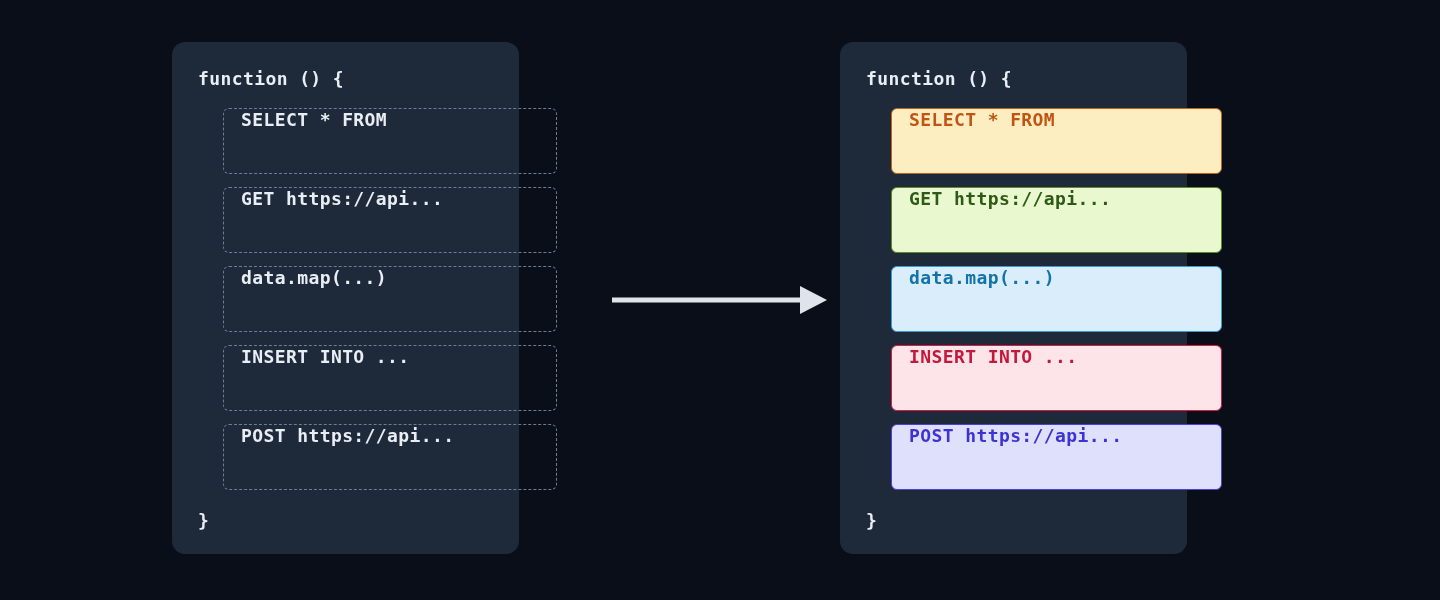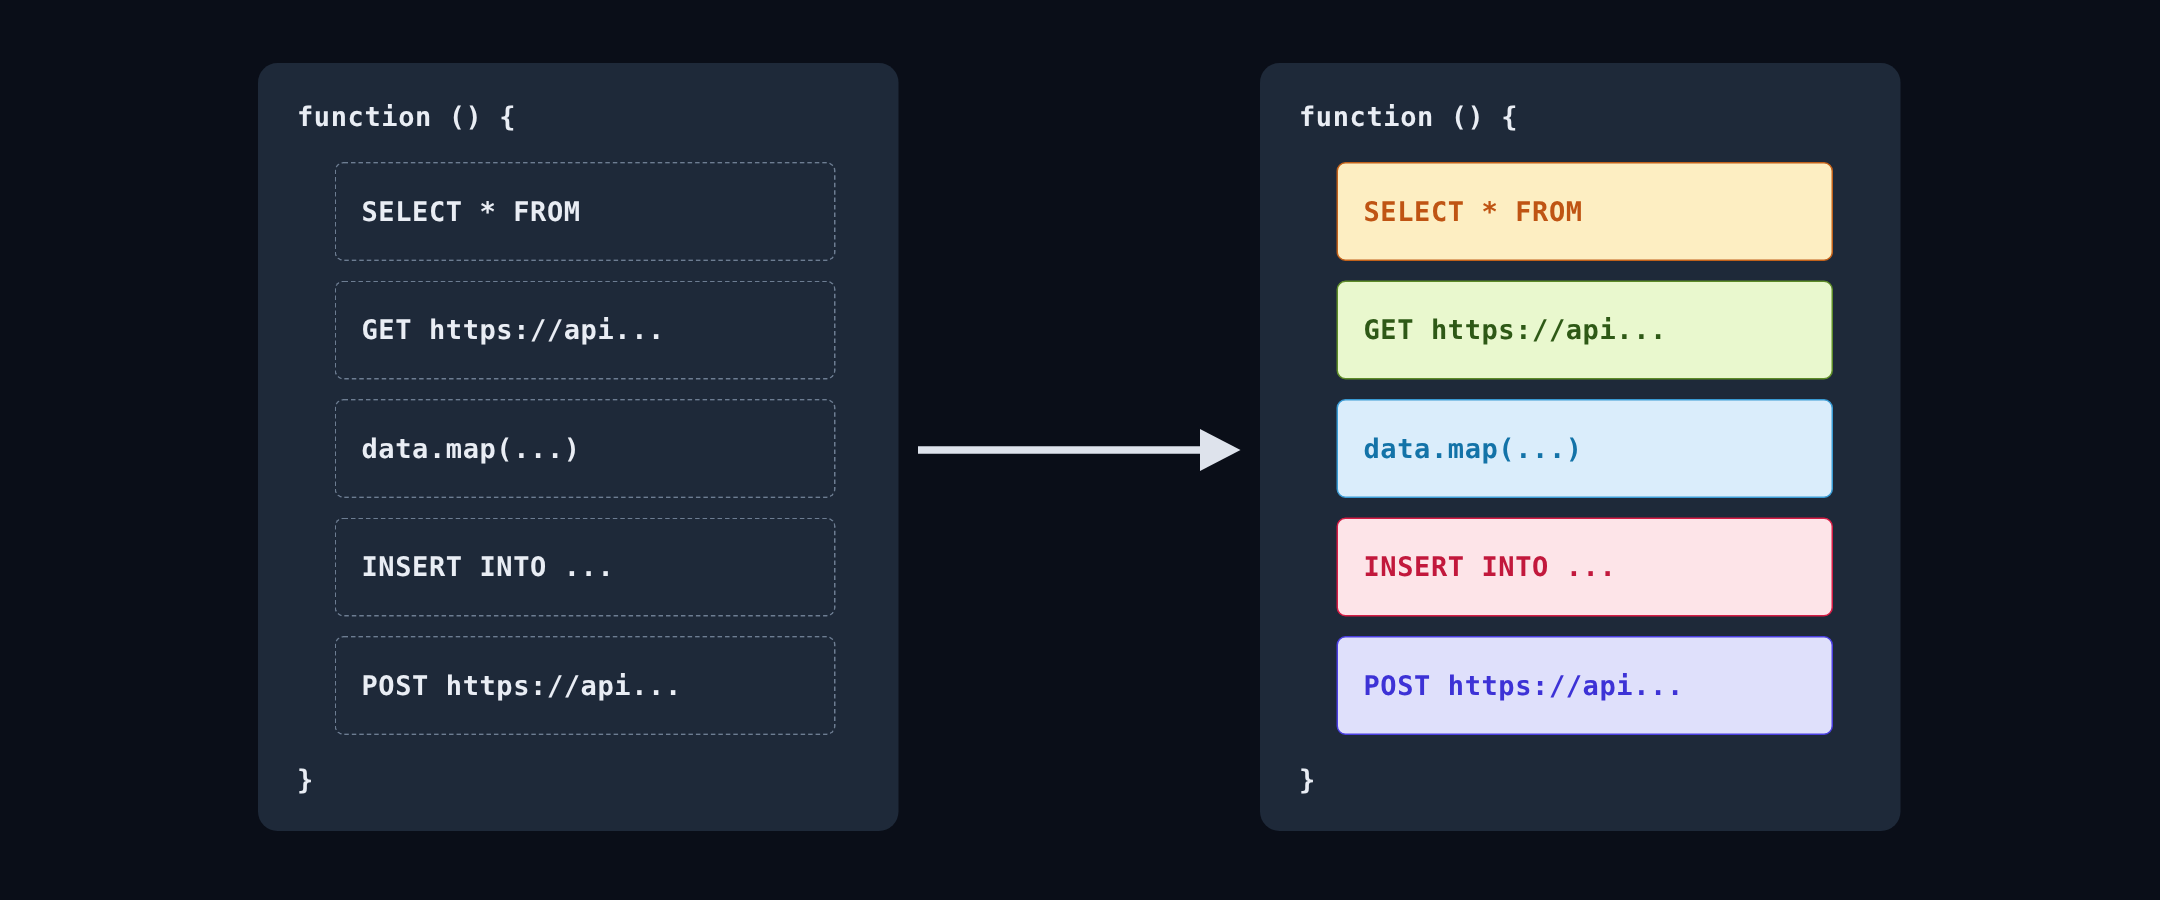--- a/index.html
+++ b/index.html
@@ -21,21 +21,21 @@
     position: absolute;
     inset: 0;
     width: 1440px;
     height: 600px;
   }
 
   
   .panel {
     position: absolute;
     top: 42px;
-    width: 427px;
+    width: 347px;
     height: 512px;
     background: #1e2939;
     border-radius: 13px;
     padding: 28px 26px 0 26px;
   }
 
   .panel-left  { left: 172px; }
   .panel-right { left: 840px; }
 
   .code-line {
@@ -55,21 +55,20 @@
     margin-left: 25px;
     display: flex;
     flex-direction: column;
     gap: 13px;
   }
 
   
   .stmt {
     height: 66px;
     display: flex;
-    align-items: center;
     padding: 0 17px;
     border-radius: 6px;
     font-family: "DejaVu Sans Mono", "Liberation Mono", monospace;
     font-size: 18px;
     font-weight: 700;
     letter-spacing: 0.4px;
     white-space: pre;
   }
 
   

